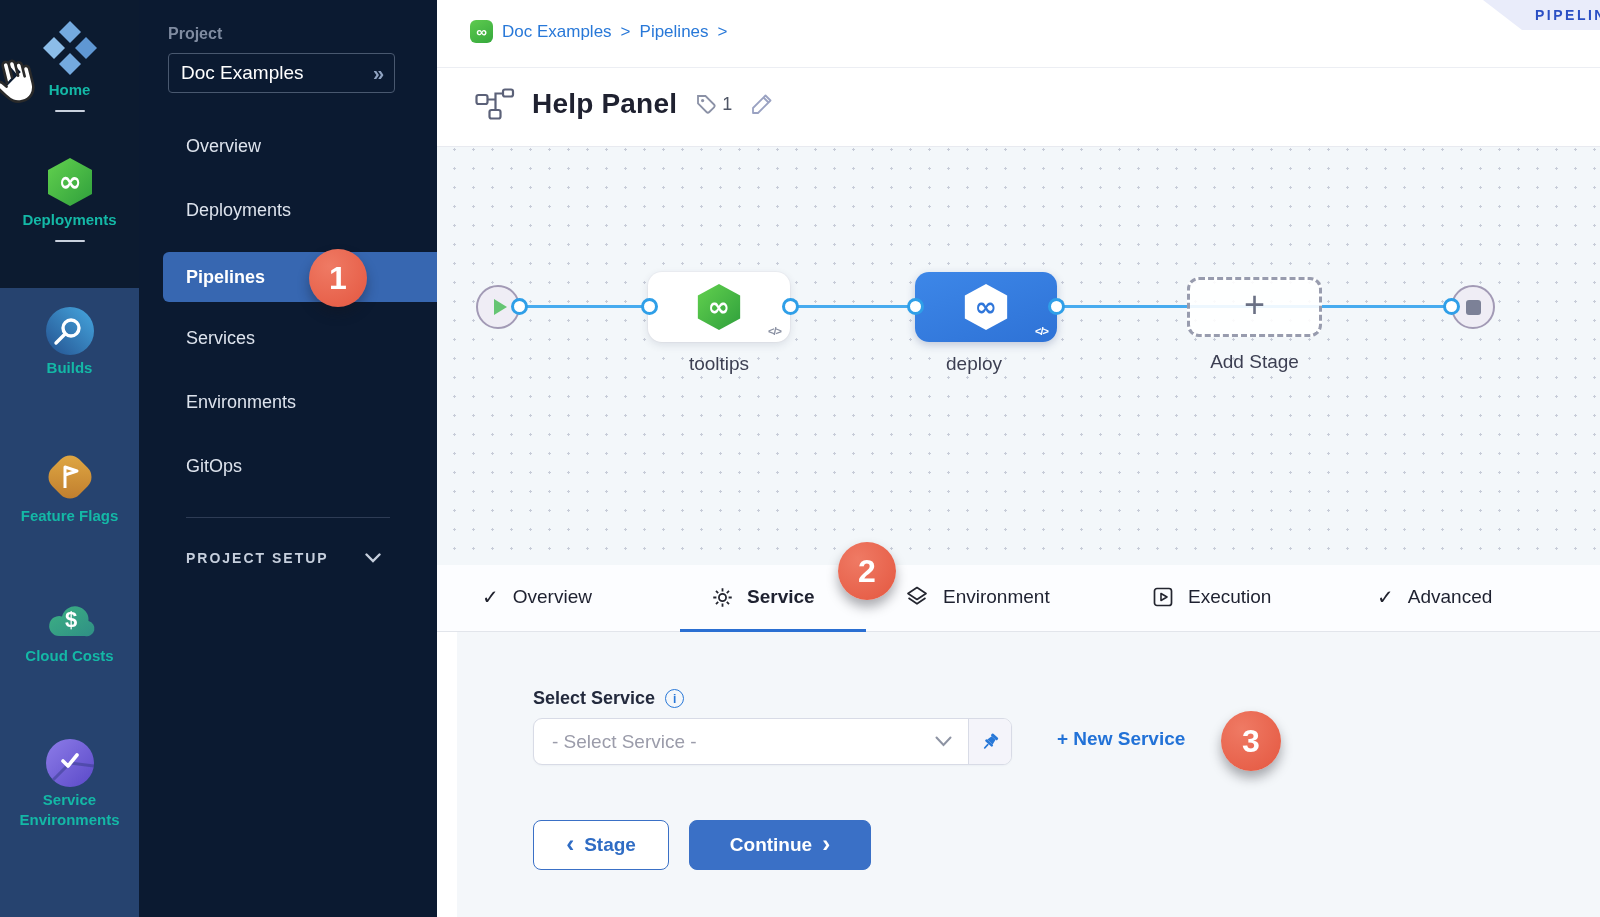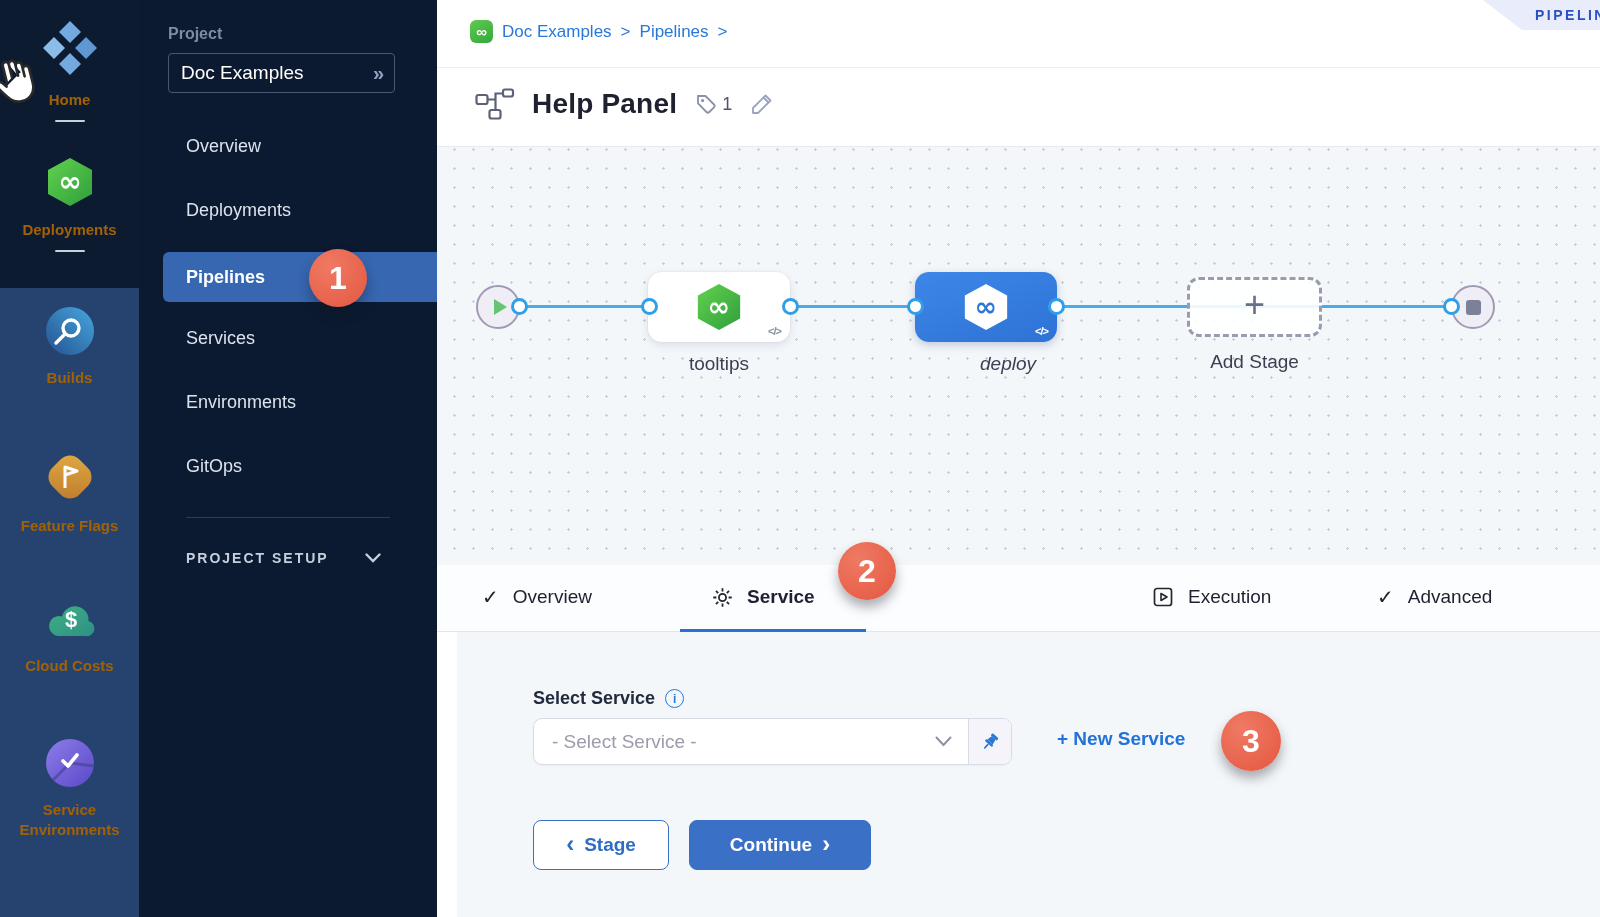--- a/index.html
+++ b/index.html
@@ -7,21 +7,21 @@
   .stage {
     position:relative; width:1600px; height:917px; overflow:hidden; background:#fff;
     font-family:"Liberation Sans","DejaVu Sans",sans-serif;
     -webkit-font-smoothing:antialiased;
   }
   
   .rail { position:absolute; left:0; top:0; width:139px; height:100%; background:#0c1b30; z-index:5; }
   .rail-bottom { position:absolute; left:0; top:288px; width:139px; height:629px; background:#26436f; }
   .rail-item { position:absolute; width:139px; text-align:center; }
   .rail-item .ic { display:block; margin:0 auto; }
-  .rail-item .lbl { display:block; margin-top:12px; color:#a16207; font-size:15px; font-weight:600; line-height:1.3; padding:0 0; }
+  .rail-item .lbl { display:block; margin-top:2px; color:#14b8a6; font-size:15px; font-weight:600; line-height:1.3; padding:0 0; }
   .rail-underline { width:30px; height:2px; background:#c9d1dd; margin:10px auto 0; border-radius:1px; }
   
   .projnav { position:absolute; left:139px; top:0; width:298px; height:100%; background:#0b1a31; z-index:4; }
   .proj-label { position:absolute; left:29px; top:25px; color:#7f8ba0; font-size:16px;font-weight:bold; }
   .proj-box { position:absolute; left:29px; top:53px; width:227px; height:40px; border:1px solid #49586f; border-radius:4px;
     display:flex; align-items:center; padding:0 12px; cursor:pointer; }
   .proj-box .val { color:#fff; font-size:19px; flex:1; white-space:nowrap; overflow:hidden; }
   .proj-box .exp { color:#8fa2c0; font-size:20px; font-weight:700; letter-spacing:-2px; }
   .pn-item { position:absolute; left:0; width:298px; height:50px; display:flex; align-items:center; padding-left:47px;
     color:#dde3ed; font-size:18px; cursor:pointer; }
@@ -310,37 +310,46 @@
 
       <div class="addstage">
         <span class="plus">+</span>
       </div>
 
       <div class="terminal" style="left:1014px;top:138px;">
         <div class="stop-sq"></div>
       </div>
 
       <div class="node-label" style="left:211px;width:142px;">tooltips</div>
-      <div class="node-label" style="left:500px;width:142px;font-style:italic;">deploy</div>
+      <div class="node-label" style="left:466px;width:142px;">deploy</div>
       <div class="node-label" style="left:750px;width:135px;top:204px;">Add Stage</div>
     </div>
 
     <div class="tabbar">
       <div class="tab" style="left:45px">
         <span class="ck">✓</span>
         <span>Overview</span>
       </div>
       <div class="tab active" style="left:275px">
         <svg width="21" height="21" viewBox="0 0 20 20">
           <g fill="none" stroke="#23252f" stroke-width="1.7">
             <circle cx="10" cy="10" r="3.4"></circle>
             <path d="M10 1.2v3M10 15.8v3M1.2 10h3M15.8 10h3M3.8 3.8l2.1 2.1M14.1 14.1l2.1 2.1M16.2 3.8l-2.1 2.1M5.9 14.1l-2.1 2.1"></path>
           </g>
         </svg>
         <span>Service</span>
+      </div>
+      <div class="tab" style="left:468px">
+        <svg width="24" height="24" viewBox="0 0 24 24">
+          <g fill="none" stroke="#23252f" stroke-width="1.7" stroke-linejoin="round">
+            <path d="M12 2.5l9 6-9 6-9-6z"></path>
+            <path d="M3.5 13l8.5 5.8L20.5 13"></path>
+          </g>
+        </svg>
+        <span>Environment</span>
       </div>
       <div class="tab" style="left:715px">
         <svg width="22" height="22" viewBox="0 0 22 22">
           <rect x="2.5" y="2.5" width="17" height="17" rx="2.5" fill="none" stroke="#23252f" stroke-width="1.7"></rect>
           <path d="M9 7.5v7l6-3.5z" fill="none" stroke="#23252f" stroke-width="1.6" stroke-linejoin="round"></path>
         </svg>
         <span>Execution</span>
       </div>
       <div class="tab" style="left:940px">
         <span class="ck">✓</span>

